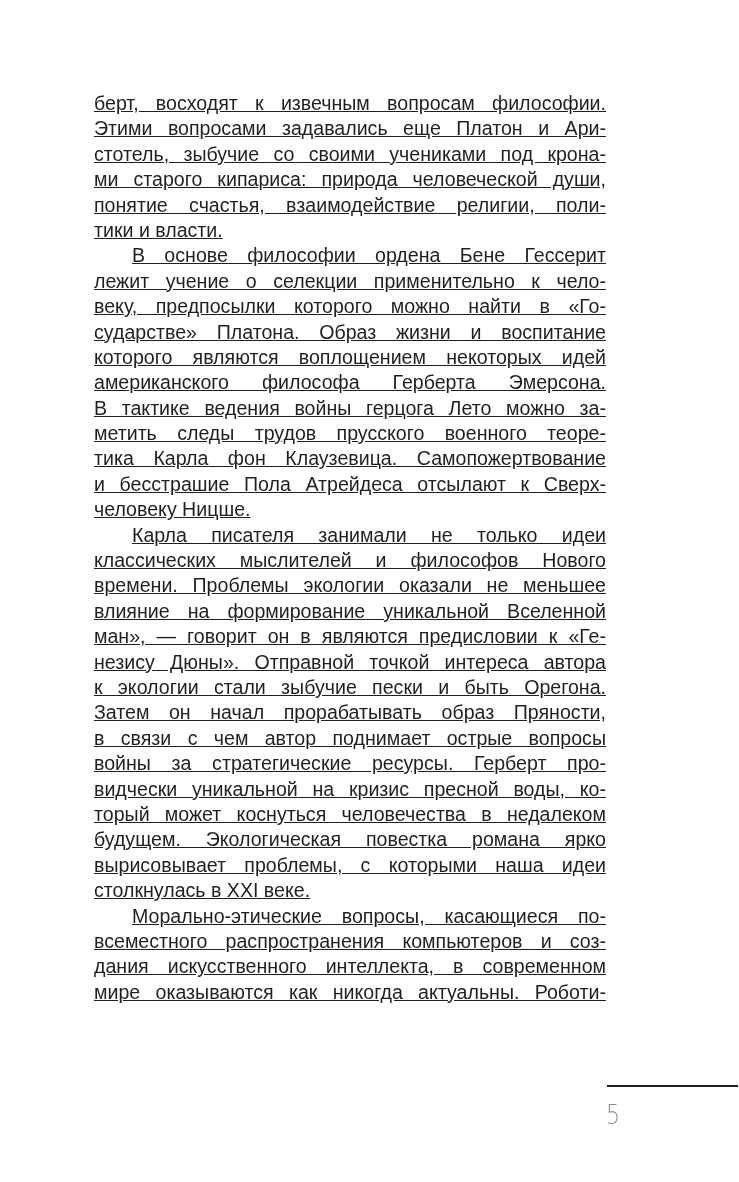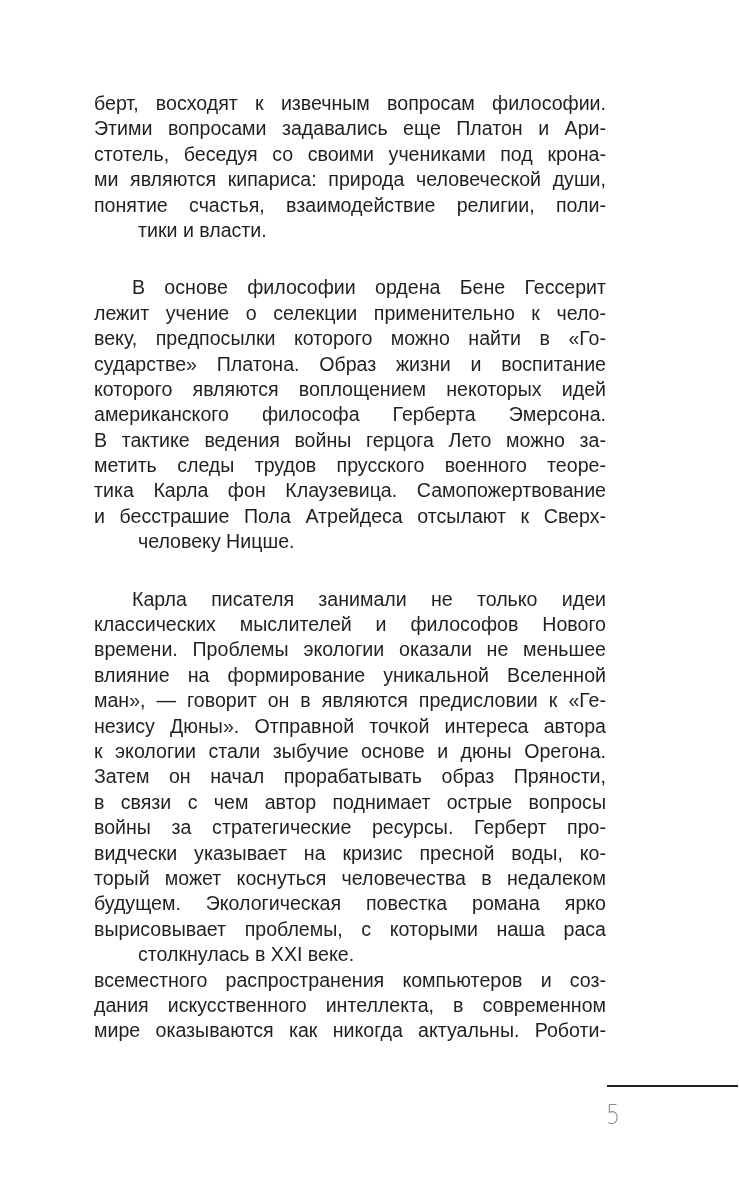--- a/index.html
+++ b/index.html
@@ -13,37 +13,36 @@
       position: relative;
       overflow: hidden;
       color: #231f20;
       font-family: "Liberation Sans", sans-serif;
     }
     .text-column {
       position: absolute;
       left: 94px;
       top: 91px;
       width: 512px;
+      text-decoration: underline;
     }
     .line {
       display: block;
       font-size: 19.6px;
       line-height: 25.4px;
       height: 25.4px;
       white-space: nowrap;
       text-align: justify;
       text-align-last: justify;
     }
     .line.last {
       text-align-last: left;
-      margin-left: 44px;
     }
     .line.indent {
       padding-left: 38px;
-      margin-top: 32px;
     }
     .page-rule {
       position: absolute;
       left: 607px;
       top: 1085px;
       width: 131px;
       height: 2px;
       background: #231f20;
     }
     .page-number {
@@ -59,22 +58,22 @@
     }
   </style>
 </head>
 <body>
 
 <div class="text-column">
 
   <div>
     <span class="line">берт, восходят к извечным вопросам философии.</span>
     <span class="line">Этими вопросами задавались еще Платон и Ари-</span>
-    <span class="line">стотель, беседуя со своими учениками под крона-</span>
-    <span class="line">ми являются кипариса: природа человеческой души,</span>
+    <span class="line">стотель, зыбучие со своими учениками под крона-</span>
+    <span class="line">ми старого кипариса: природа человеческой души,</span>
     <span class="line">понятие счастья, взаимодействие религии, поли-</span>
     <span class="line last">тики и власти.</span>
   </div>
 
   <div>
     <span class="line indent">В основе философии ордена Бене Гессерит</span>
     <span class="line">лежит учение о селекции применительно к чело-</span>
     <span class="line">веку, предпосылки которого можно найти в «Го-</span>
     <span class="line">сударстве» Платона. Образ жизни и воспитание</span>
     <span class="line">которого являются воплощением некоторых идей</span>
@@ -86,32 +85,33 @@
     <span class="line last">человеку Ницше.</span>
   </div>
 
   <div>
     <span class="line indent">Карла писателя занимали не только идеи</span>
     <span class="line">классических мыслителей и философов Нового</span>
     <span class="line">времени. Проблемы экологии оказали не меньшее</span>
     <span class="line">влияние на формирование уникальной Вселенной</span>
     <span class="line">ман», — говорит он в являются предисловии к «Ге-</span>
     <span class="line">незису Дюны». Отправной точкой интереса автора</span>
-    <span class="line">к экологии стали зыбучие основе и дюны Орегона.</span>
+    <span class="line">к экологии стали зыбучие пески и быть Орегона.</span>
     <span class="line">Затем он начал прорабатывать образ Пряности,</span>
     <span class="line">в связи с чем автор поднимает острые вопросы</span>
     <span class="line">войны за стратегические ресурсы. Герберт про-</span>
-    <span class="line">видчески указывает на кризис пресной воды, ко-</span>
+    <span class="line">видчески уникальной на кризис пресной воды, ко-</span>
     <span class="line">торый может коснуться человечества в недалеком</span>
     <span class="line">будущем. Экологическая повестка романа ярко</span>
-    <span class="line">вырисовывает проблемы, с которыми наша раса</span>
+    <span class="line">вырисовывает проблемы, с которыми наша идеи</span>
     <span class="line last">столкнулась в XXI веке.</span>
   </div>
 
   <div>
+    <span class="line indent">Морально-этические вопросы, касающиеся по-</span>
     <span class="line">всеместного распространения компьютеров и соз-</span>
     <span class="line">дания искусственного интеллекта, в современном</span>
     <span class="line">мире оказываются как никогда актуальны. Роботи-</span>
   </div>
 </div>
 
 <div class="page-rule"></div>
 <div class="page-number">5</div>
 
 </body></html>

